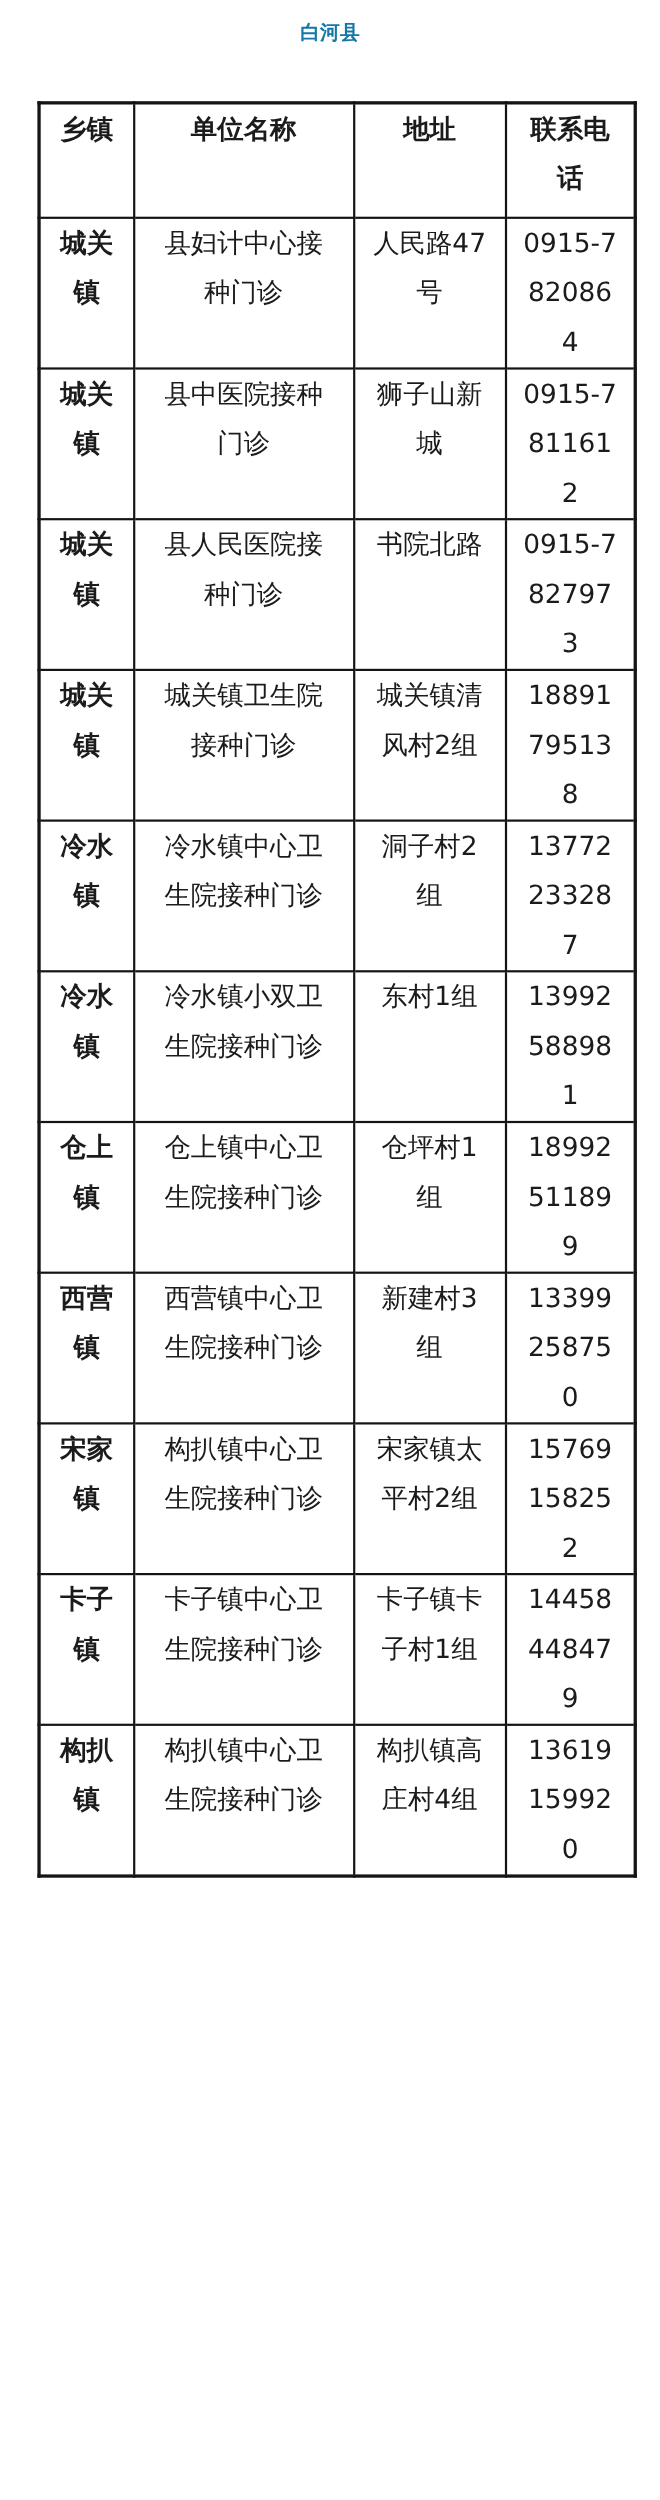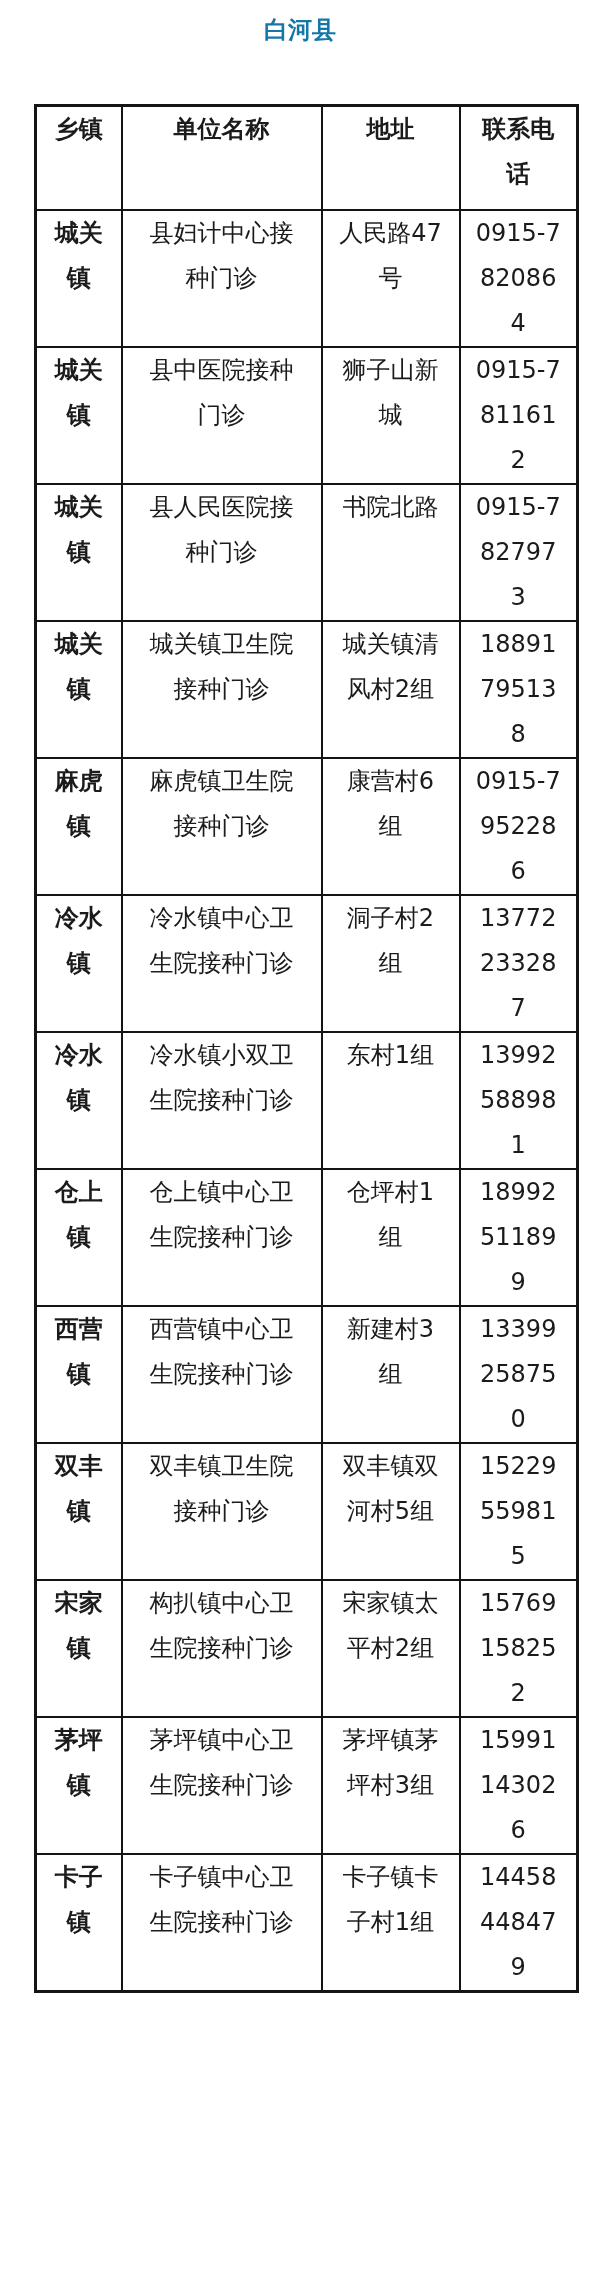--- a/index.html
+++ b/index.html
@@ -10,27 +10,27 @@
   }
   body {
     height: 2273px;
     overflow: hidden;
     font-family: "DejaVu Sans", sans-serif;
     color: #1b1b1b;
   }
   .page-title {
     margin: 12px 0 0 0;
     text-align: center;
-    font-size: 24px;
+    font-size: 18px;
     line-height: 36px;
     font-weight: 700;
     color: #1577a8;
   }
   table.clinic-table {
-    margin: 56px 0 0 34px;
+    margin: 44px 0 0 34px;
     border-collapse: collapse;
     table-layout: fixed;
     width: 542px;
     border: 3px solid #141414;
   }
   .clinic-table th, .clinic-table td {
     border: 2px solid #141414;
     font-size: 24px;
     line-height: 45px;
     text-align: center;
@@ -92,26 +92,20 @@
     <td class="c4">0915-7827973</td>
   </tr>
 
   <tr>
     <td class="c1">城关镇</td>
     <td class="c2">城关镇卫生院接种门诊</td>
     <td class="c3">城关镇清风村2组</td>
     <td class="c4">18891795138</td>
   </tr>
 
-  <tr>
-    <td class="c1">麻虎镇</td>
-    <td class="c2">麻虎镇卫生院接种门诊</td>
-    <td class="c3">康营村6组</td>
-    <td class="c4">0915-7952286</td>
-  </tr>
 
   <tr>
     <td class="c1">冷水镇</td>
     <td class="c2">冷水镇中心卫生院接种门诊</td>
     <td class="c3">洞子村2组</td>
     <td class="c4">13772233287</td>
   </tr>
 
   <tr>
     <td class="c1">冷水镇</td>
@@ -127,43 +121,37 @@
     <td class="c4">18992511899</td>
   </tr>
 
   <tr>
     <td class="c1">西营镇</td>
     <td class="c2">西营镇中心卫生院接种门诊</td>
     <td class="c3">新建村3组</td>
     <td class="c4">13399258750</td>
   </tr>
 
-  <tr>
-    <td class="c1">双丰镇</td>
-    <td class="c2">双丰镇卫生院接种门诊</td>
-    <td class="c3">双丰镇双河村5组</td>
-    <td class="c4">15229559815</td>
-  </tr>
 
   <tr>
     <td class="c1">宋家镇</td>
     <td class="c2">构扒镇中心卫生院接种门诊</td>
     <td class="c3">宋家镇太平村2组</td>
     <td class="c4">15769158252</td>
   </tr>
 
-  <tr>
-    <td class="c1">茅坪镇</td>
-    <td class="c2">茅坪镇中心卫生院接种门诊</td>
-    <td class="c3">茅坪镇茅坪村3组</td>
-    <td class="c4">15991143026</td>
-  </tr>
 
   <tr>
     <td class="c1">卡子镇</td>
     <td class="c2">卡子镇中心卫生院接种门诊</td>
     <td class="c3">卡子镇卡子村1组</td>
     <td class="c4">14458448479</td>
   </tr>
 
+  <tr>
+    <td class="c1">构扒镇</td>
+    <td class="c2">构扒镇中心卫生院接种门诊</td>
+    <td class="c3">构扒镇高庄村4组</td>
+    <td class="c4">13619159920</td>
+  </tr>
 
 </tbody>
 </table>
 
 </body></html>

